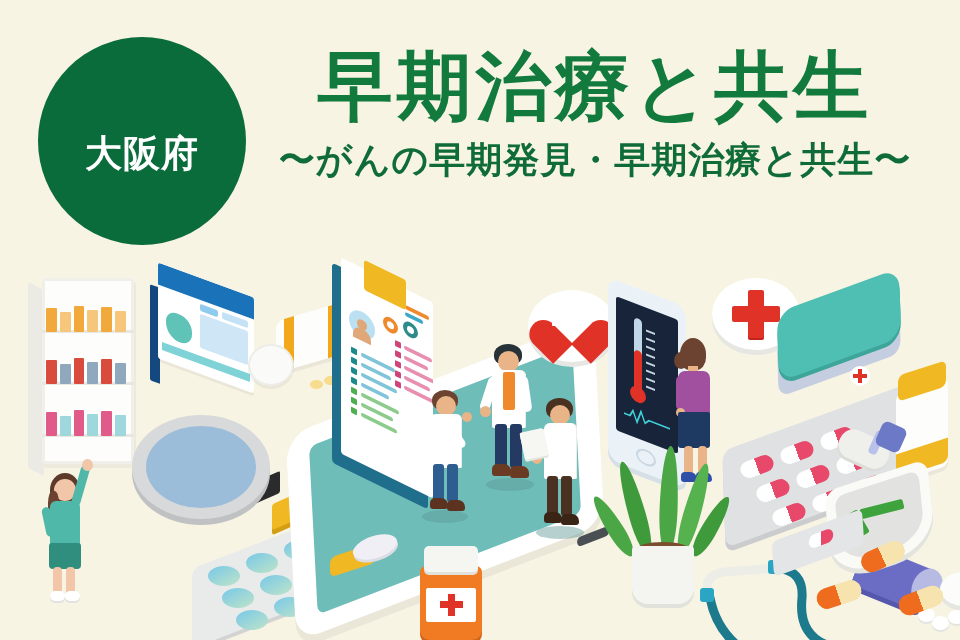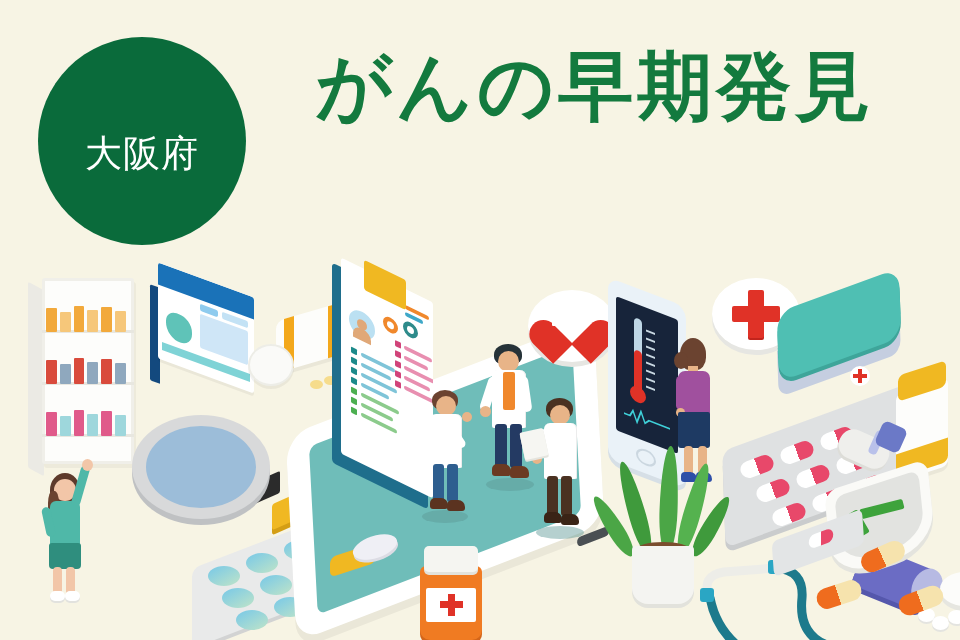--- a/index.html
+++ b/index.html
@@ -22,21 +22,21 @@
     position:absolute; left:38px; top:37px;
     width:208px; height:208px; border-radius:50%;
     background:#0A6B3B;
     display:flex; flex-direction:column;
     align-items:center; justify-content:center;
     gap:4px;
   }
   .badge-line {
     color:#FFFFFF;
     font-size:37px;
-    font-weight:normal;
+    font-weight:bold;
     letter-spacing:1px;
     line-height:1.22;
     white-space:nowrap;
     margin-top:26px;
   }
 
   #title-block {
     position:absolute; left:250px; top:44px; width:690px;
     text-align:center;
   }
@@ -338,21 +338,22 @@
 
 <div id="stage">
 
   <div id="header">
 
     <div id="badge">
       <div class="badge-line">大阪府</div>
     </div>
 
     <div id="title-block">
-      <div id="main-title">がんの早期発見</div>
+      <div id="main-title">早期治療と共生</div>
+      <div id="subtitle">〜がんの早期発見・早期治療と共生〜</div>
     </div>
   </div>
 
   <div id="illustration">
 
     <div class="obj" id="shelf">
       <div class="shelf-side"></div>
       <div class="shelf-body"></div>
       <div class="shelf-line" style="top:52px"></div>
       <div class="shelf-line" style="top:104px"></div>

